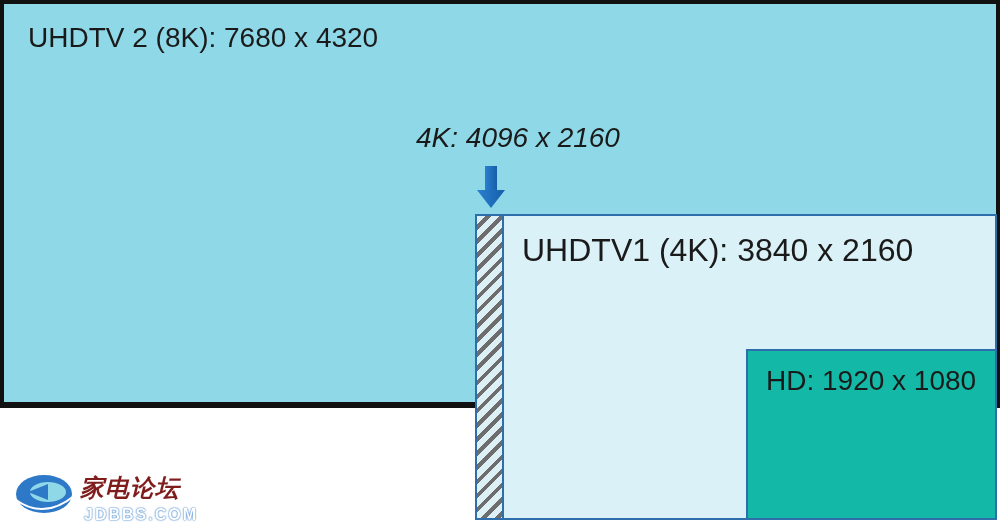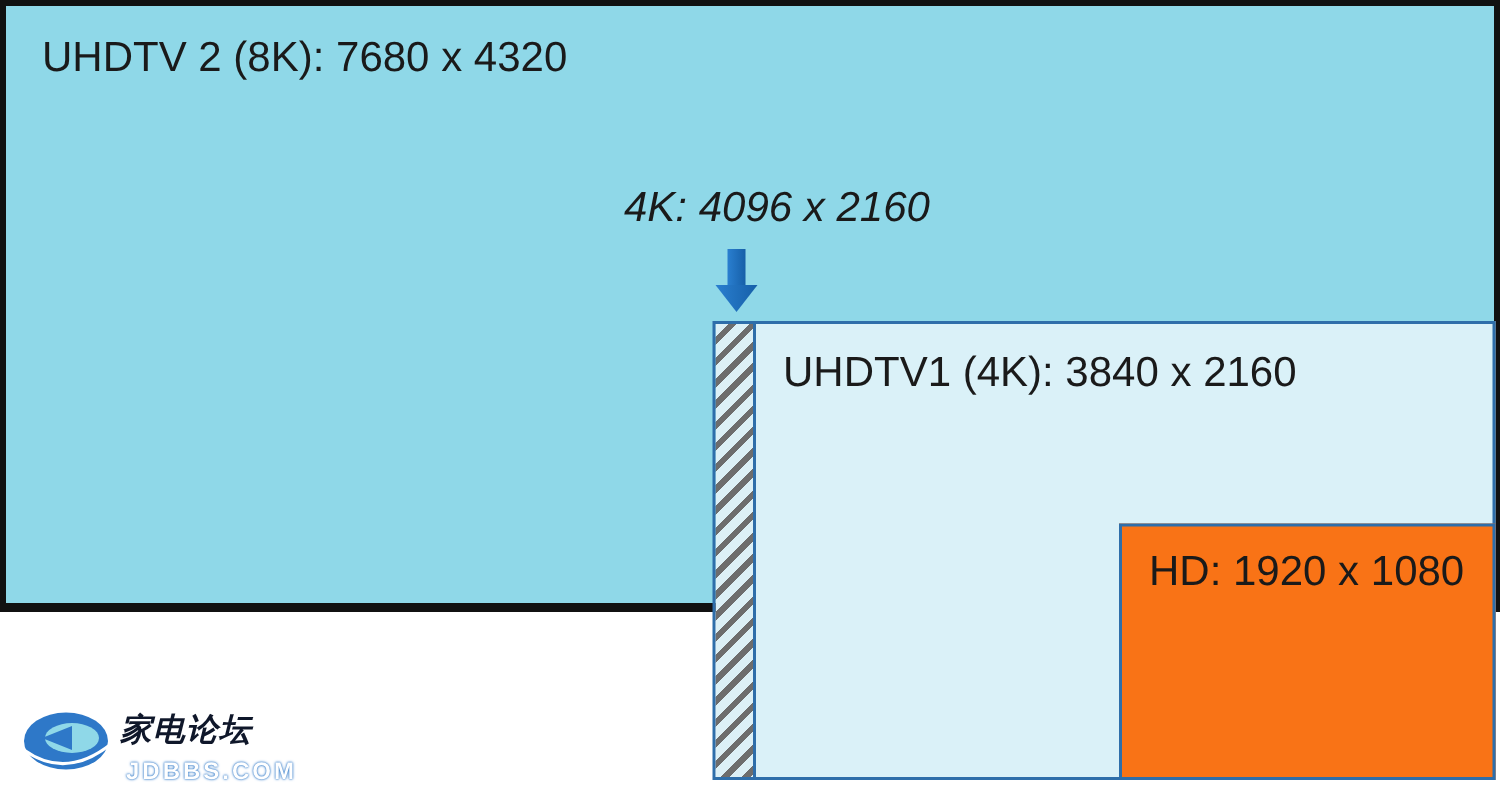--- a/index.html
+++ b/index.html
@@ -16,29 +16,29 @@
     .stripe {
       position: absolute; left: 471px; top: 210px; width: 29px; height: 306px;
       box-sizing: border-box; border: 2px solid #2e6eaa;
       background: repeating-linear-gradient(135deg, #dcf0f6 0px, #dcf0f6 6px, #6d6d6d 6px, #6d6d6d 10px);
     }
     .uhd1 {
       position: absolute; left: 498px; top: 210px; width: 495px; height: 306px;
       box-sizing: border-box; border: 2px solid #2e6eaa; border-left-width: 2px;
       background: #daf1f8;
     }
-    .lbl-uhd1 { left: 18px; top: 16px; font-size: 28px; }
+    .lbl-uhd1 { left: 18px; top: 16px; font-size: 32px; }
     .hd {
       position: absolute; left: 742px; top: 345px; width: 251px; height: 171px;
       box-sizing: border-box; border: 2px solid #2e6eaa;
-      background: #f97316;
+      background: #14b8a6;
     }
     .lbl-hd { left: 18px; top: 14px; font-size: 28px; }
     .logo { position: absolute; left: 10px; top: 466px; width: 200px; height: 50px; }
-    .logo-cn { position: absolute; left: 66px; top: 2px; font-size: 21px; font-style: italic; font-weight: bold; color: #0f172a; letter-spacing: 1px; font-family: Liberation Mono, monospace; }
+    .logo-cn { position: absolute; left: 66px; top: 2px; font-size: 24px; font-style: italic; font-weight: bold; color: #7f1d1d; letter-spacing: 1px; font-family: Liberation Mono, monospace; }
     .logo-en { position: absolute; left: 70px; top: 36px; font-size: 16px; font-weight: bold; color: #ffffff; letter-spacing: 2px; text-shadow: 0 0 2px #2e78c8, 0 0 1px #2e78c8; }
   </style>
 </head>
 <body>
 
 <div class="frame">
   <div class="label lbl-8k">UHDTV 2 (8K): 7680 x 4320</div>
 
   <div class="label lbl-4k">4K: 4096 x 2160</div>
 

